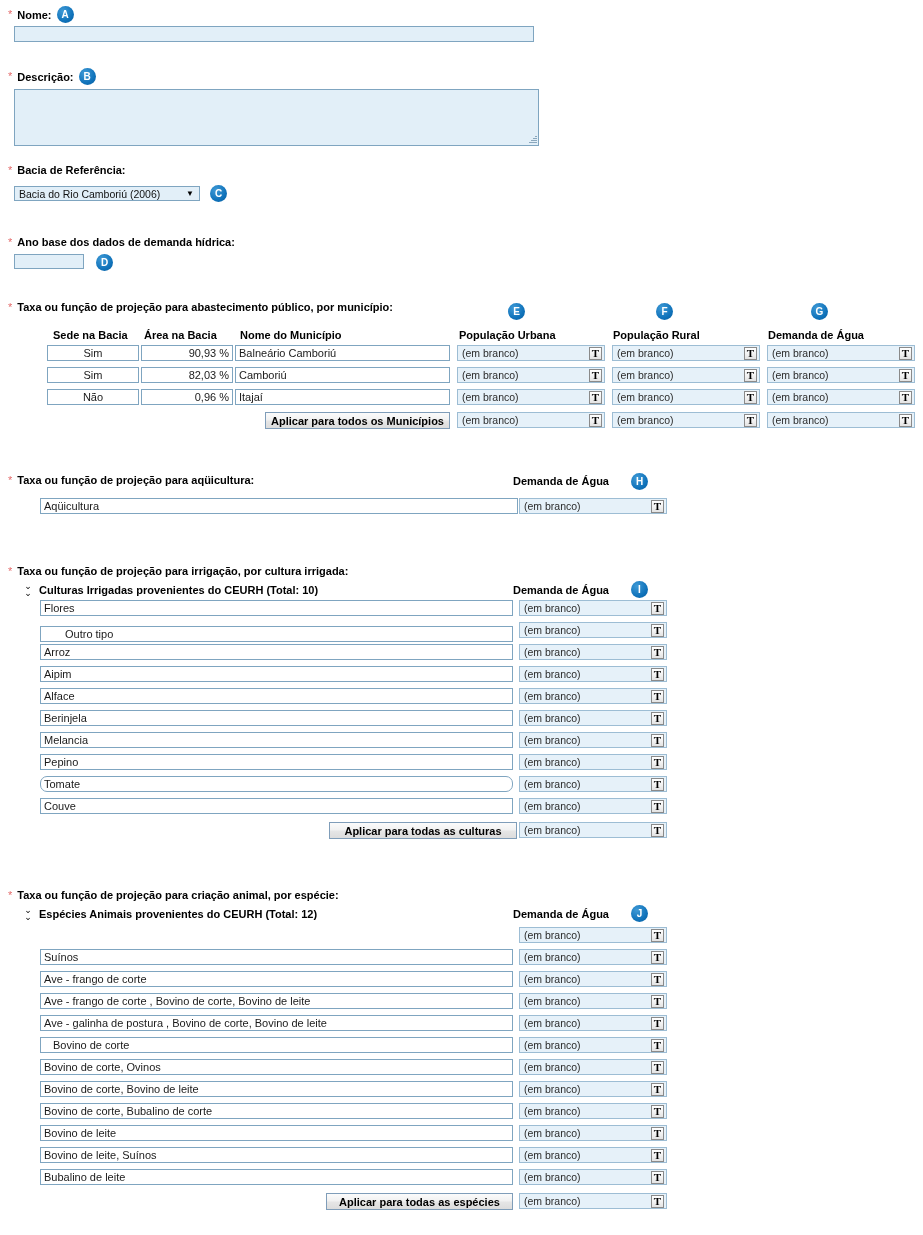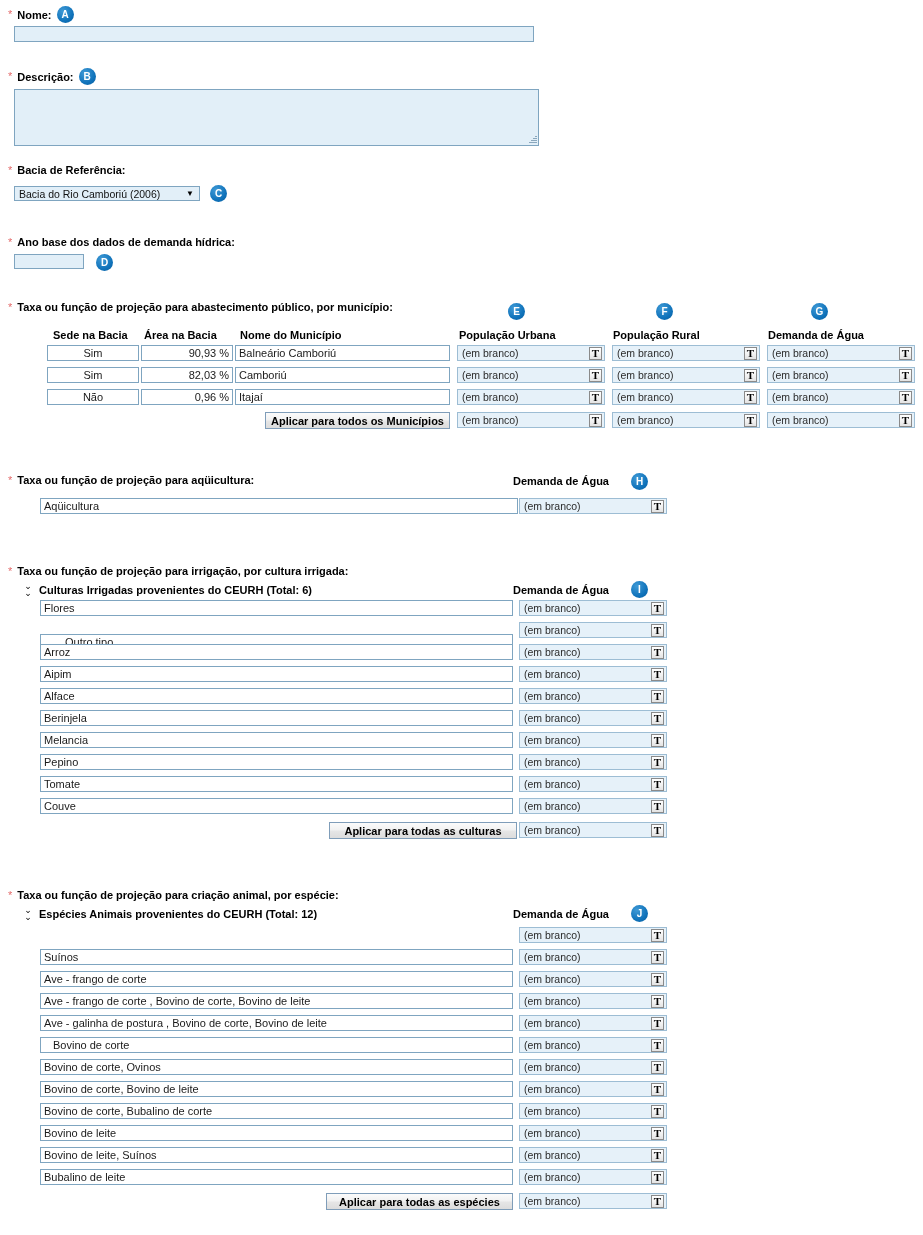--- a/index.html
+++ b/index.html
@@ -315,35 +315,35 @@
   <span class="blank">(em branco)</span>
   <span class="tbtn">T</span>
 </div>
 
 <div class="abs" style="left:8px; top:565px; display:flex; align-items:center; gap:5px;">
   <span class="req-star">*</span>
   <span class="lbl">Taxa ou função de projeção para irrigação, por cultura irrigada:</span>
 </div>
 <div class="abs" style="left:23px; top:583px; display:flex; align-items:center; gap:6px;">
   <span class="chev">⌄<br>⌄</span>
-  <span class="lbl">Culturas Irrigadas provenientes do CEURH (Total: 6)</span>
+  <span class="lbl">Culturas Irrigadas provenientes do CEURH (Total: 10)</span>
 </div>
 <span class="abs colhead" style="left:513px; top:584px;">Demanda de Água</span>
 <span class="abs badge" style="left:631px; top:581px;">I</span>
 
 <div class="abs" id="irrigacao-rows" style="left:40px; top:600px; width:625px;">
     <div style="position: absolute; left: 0px; top: 0px; width: 100%; height: 16px;">
       <div class="inp-white" style="position: absolute; left: 0px; top: 0px; width: 473px; height: 16px;">Flores</div>
       <div class="demand" style="position: absolute; left: 479px; top: 0px; width: 148px;">
         <span class="blank">(em branco)</span>
         <span class="tbtn">T</span>
       </div>
     </div>
     <div style="position: absolute; left: 0px; top: 22px; width: 100%; height: 16px;">
-      <div class="inp-white" style="position: absolute; left: 0px; top: 12px; width: 473px; height: 16px; padding-left: 24px;">Outro tipo</div>
+      <div class="inp-white" style="position: absolute; left: 0px; top: 4px; width: 473px; height: 16px; padding-left: 24px;">Outro tipo</div>
       <div class="demand" style="position: absolute; left: 479px; top: 0px; width: 148px;">
         <span class="blank">(em branco)</span>
         <span class="tbtn">T</span>
       </div>
     </div>
     <div style="position: absolute; left: 0px; top: 44px; width: 100%; height: 16px;">
       <div class="inp-white" style="position: absolute; left: 0px; top: 0px; width: 473px; height: 16px;">Arroz</div>
       <div class="demand" style="position: absolute; left: 479px; top: 0px; width: 148px;">
         <span class="blank">(em branco)</span>
         <span class="tbtn">T</span>
@@ -378,21 +378,21 @@
       </div>
     </div>
     <div style="position: absolute; left: 0px; top: 154px; width: 100%; height: 16px;">
       <div class="inp-white" style="position: absolute; left: 0px; top: 0px; width: 473px; height: 16px;">Pepino</div>
       <div class="demand" style="position: absolute; left: 479px; top: 0px; width: 148px;">
         <span class="blank">(em branco)</span>
         <span class="tbtn">T</span>
       </div>
     </div>
     <div style="position: absolute; left: 0px; top: 176px; width: 100%; height: 16px;">
-      <div class="inp-white" style="position: absolute; left: 0px; top: 0px; width: 473px; height: 16px;">Tomate</div>
+      <div class="inp-white" style="position: absolute; left: 0px; top: 0px; width: 473px; height: 16px; border-radius: 7px;">Tomate</div>
       <div class="demand" style="position: absolute; left: 479px; top: 0px; width: 148px;">
         <span class="blank">(em branco)</span>
         <span class="tbtn">T</span>
       </div>
     </div>
     <div style="position: absolute; left: 0px; top: 198px; width: 100%; height: 16px;">
       <div class="inp-white" style="position: absolute; left: 0px; top: 0px; width: 473px; height: 16px;">Couve</div>
       <div class="demand" style="position: absolute; left: 479px; top: 0px; width: 148px;">
         <span class="blank">(em branco)</span>
         <span class="tbtn">T</span>

